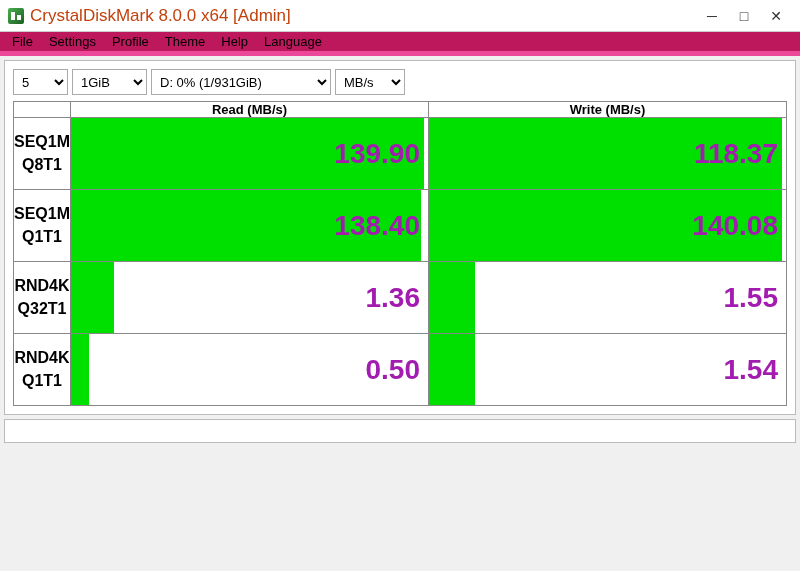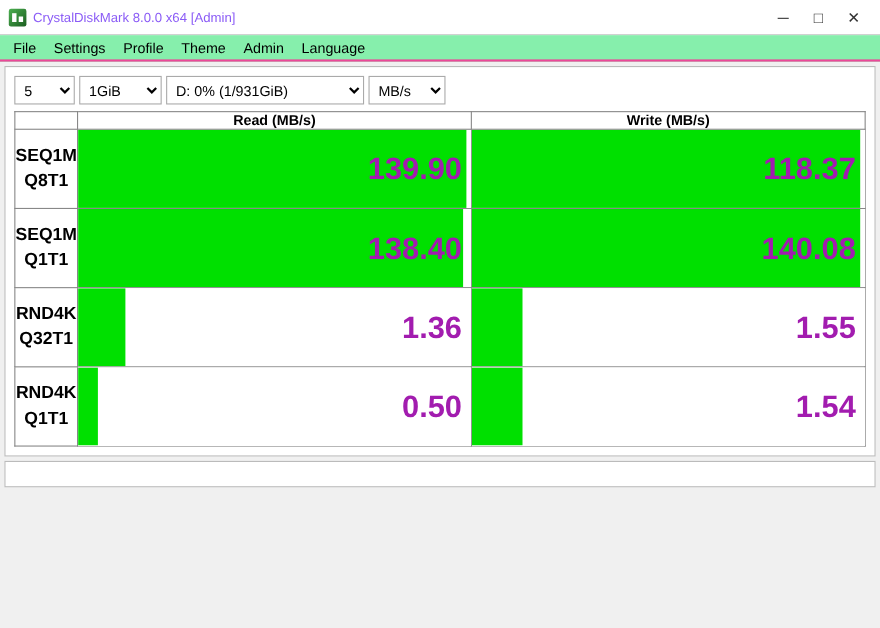--- a/index.html
+++ b/index.html
@@ -31,44 +31,44 @@
     .title-bar-icon {
       width: 16px;
       height: 16px;
       background: linear-gradient(135deg, #4caf50, #1b5e20);
       border-radius: 2px;
       display: flex;
       align-items: center;
       justify-content: center;
     }
     .title-bar-title {
-      font-size: 12px;
-      color: #8b5cf6;
+      font-size: 17px;
+      color: #c2410c;
     }
     .title-bar-controls {
       display: flex;
       gap: 0;
     }
     .title-bar-btn {
       width: 32px;
       height: 32px;
       background: transparent;
       border: none;
       cursor: pointer;
       font-size: 14px;
       display: flex;
       align-items: center;
       justify-content: center;
       color: #333;
     }
 
     
     .menu-bar {
-      background: #86efac;
-      border-bottom: 2px solid #ec4899;
+      background: #be185d;
+      border-bottom: 5px solid #ec4899;
       display: flex;
       align-items: center;
       padding: 0 4px;
       height: 24px;
     }
     .menu-item {
       padding: 2px 8px;
       font-size: 13px;
       cursor: pointer;
       color: #000;
@@ -210,21 +210,21 @@
     <button class="title-bar-btn">□</button>
     <button class="title-bar-btn close">✕</button>
   </div>
 </div>
 
 <div class="menu-bar">
   <span class="menu-item">File</span>
   <span class="menu-item">Settings</span>
   <span class="menu-item">Profile</span>
   <span class="menu-item">Theme</span>
-  <span class="menu-item">Admin</span>
+  <span class="menu-item">Help</span>
   <span class="menu-item">Language</span>
 </div>
 
 <div class="main">
 
   <div class="controls-row">
     <select class="select-control select-count">
       <option>5</option>
     </select>
     <select class="select-control select-size">

